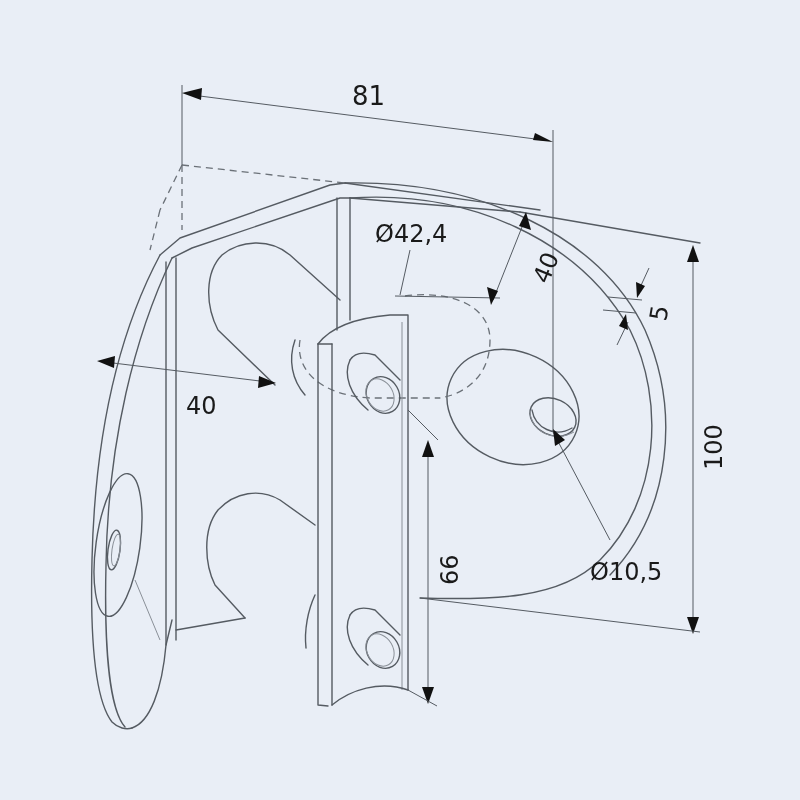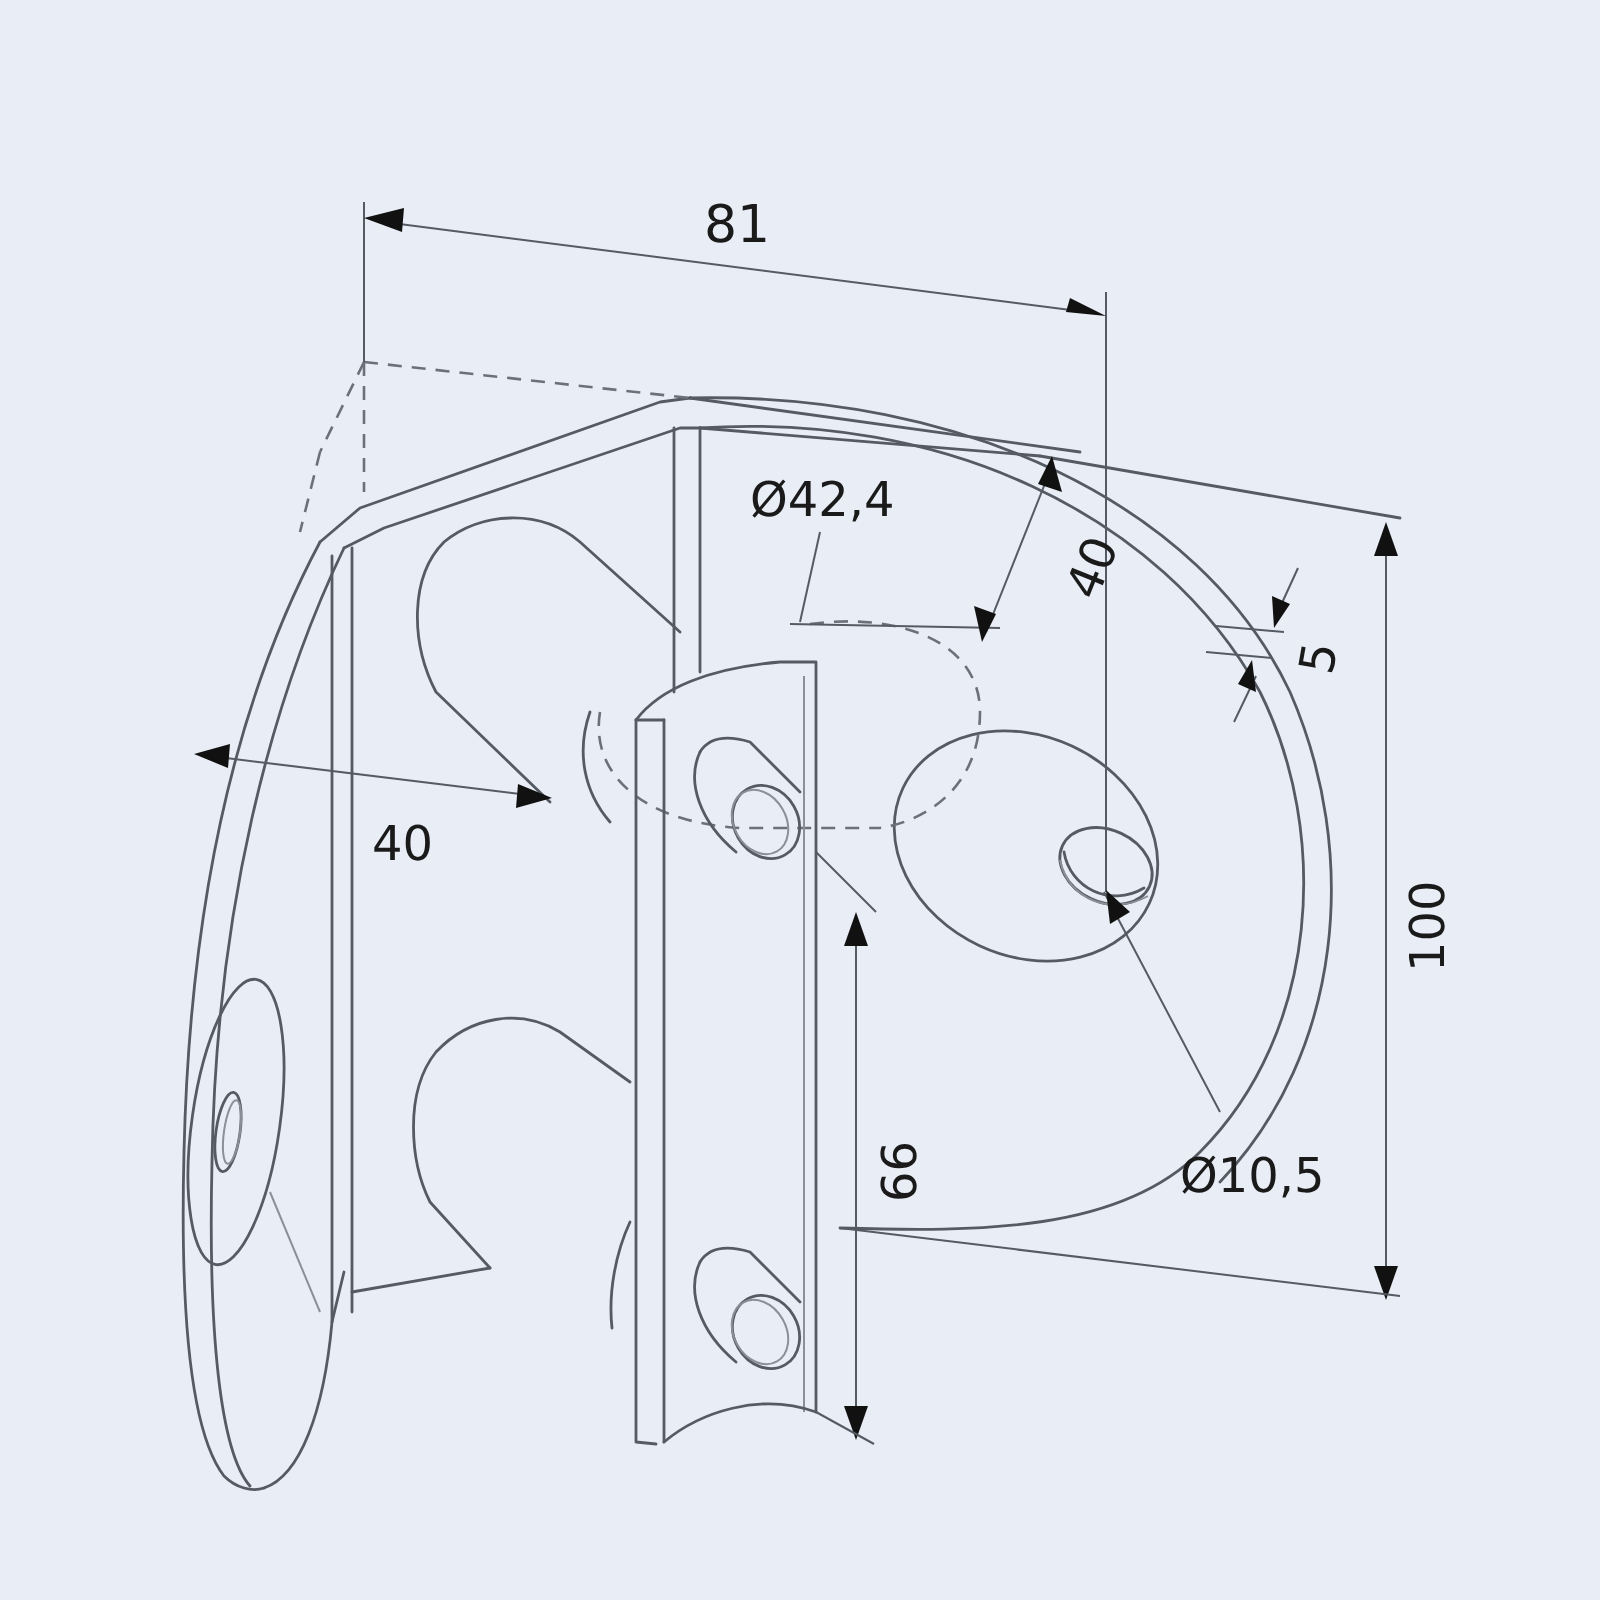--- a/index.html
+++ b/index.html
@@ -1,17 +1,17 @@
 <!DOCTYPE html>
 <html><head>
 <meta charset="utf-8">
 <style>
   html, body { margin: 0; padding: 0; }
   body { width: 800px; height: 800px; overflow: hidden; background: #e9eef6; }
-  #drawing { position: absolute; left: 0; top: 16px; width: 800px; height: 680px; }
+  #drawing { position: absolute; left: 0; top: 0; width: 800px; height: 680px; }
   svg text { font-family: "DejaVu Sans", sans-serif; fill: #1a1a1a; }
   .ln { fill: none; stroke: #555b62; stroke-width: 1.4; stroke-linejoin: round; stroke-linecap: round; }
   .thin { fill: none; stroke: #8a9098; stroke-width: 1; }
   .dash { fill: none; stroke: #6b7178; stroke-width: 1.3; stroke-dasharray: 7 5; }
   .dim { fill: none; stroke: #555b62; stroke-width: 1; }
   .arrow { fill: #111; stroke: none; }
 </style>
 </head>
 <body>
 

